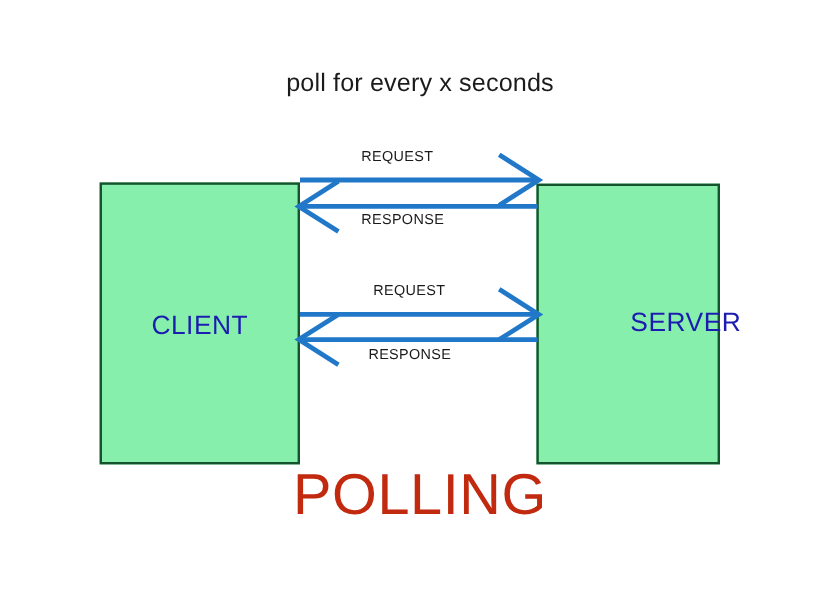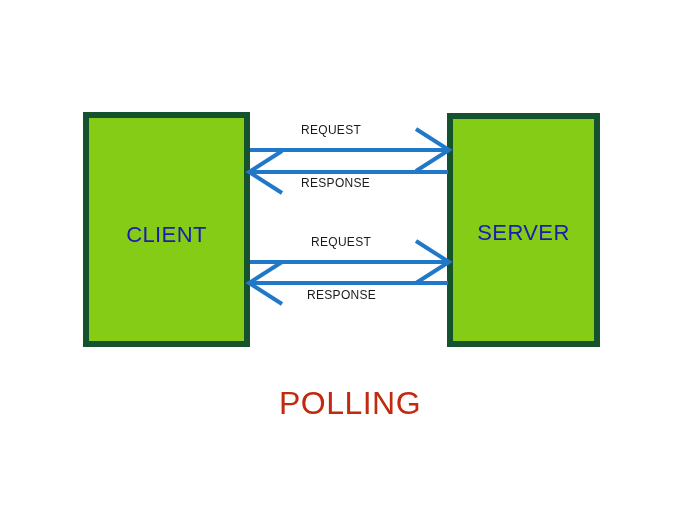--- a/index.html
+++ b/index.html
@@ -33,23 +33,24 @@
     text-align: center;
     font-size: 21px;
     font-weight: 400;
     color: #1b1b1b;
     letter-spacing: 0.1px;
   }
 
   
   .node-box {
     position: absolute;
-    background: #84cc16;
-    border: 6px solid #14532d;
+    background: #86efac;
+    border: 2px solid #14532d;
     box-sizing: border-box;
+    margin-top: 40px;
   }
   #client-box {
     left: 83px;
     top: 112px;
     width: 167px;
     height: 235px;
   }
   #server-box {
     left: 447px;
     top: 113px;
@@ -59,21 +60,21 @@
   .node-label {
     position: absolute;
     width: 100%;
     text-align: center;
     font-size: 22px;
     color: #1c1cb0;
     letter-spacing: 0.4px;
     white-space: nowrap;
   }
   #client-label { top: 104px; }
-  #server-label { top: 101px; }
+  #server-label { top: 101px; padding-left: 48px; }
 
   
   .flow-label {
     position: absolute;
     font-size: 12px;
     color: #1a1a1a;
     letter-spacing: 0.3px;
     white-space: nowrap;
   }
   #label-request-1  { left: 301px; top: 123px; }
@@ -81,40 +82,41 @@
   #label-request-2  { left: 311px; top: 235px; }
   #label-response-2 { left: 307px; top: 288px; }
 
   
   .caption {
     position: absolute;
     left: 0;
     top: 385px;
     width: 700px;
     text-align: center;
-    font-size: 32px;
+    font-size: 48px;
     color: #c22a10;
     letter-spacing: 0.5px;
   }
 
   
   #arrow-layer {
     position: absolute;
     left: 0;
     top: 0;
     width: 700px;
     height: 510px;
     pointer-events: none;
   }
 </style>
 </head>
 <body>
 
 <div id="canvas">
 
+  <div class="diagram-title">poll for every x seconds</div>
 
   <div class="node-box" id="client-box">
     <div class="node-label" id="client-label">CLIENT</div>
   </div>
 
   <div class="node-box" id="server-box">
     <div class="node-label" id="server-label">SERVER</div>
   </div>
 
   <svg id="arrow-layer" viewBox="0 0 700 510">

